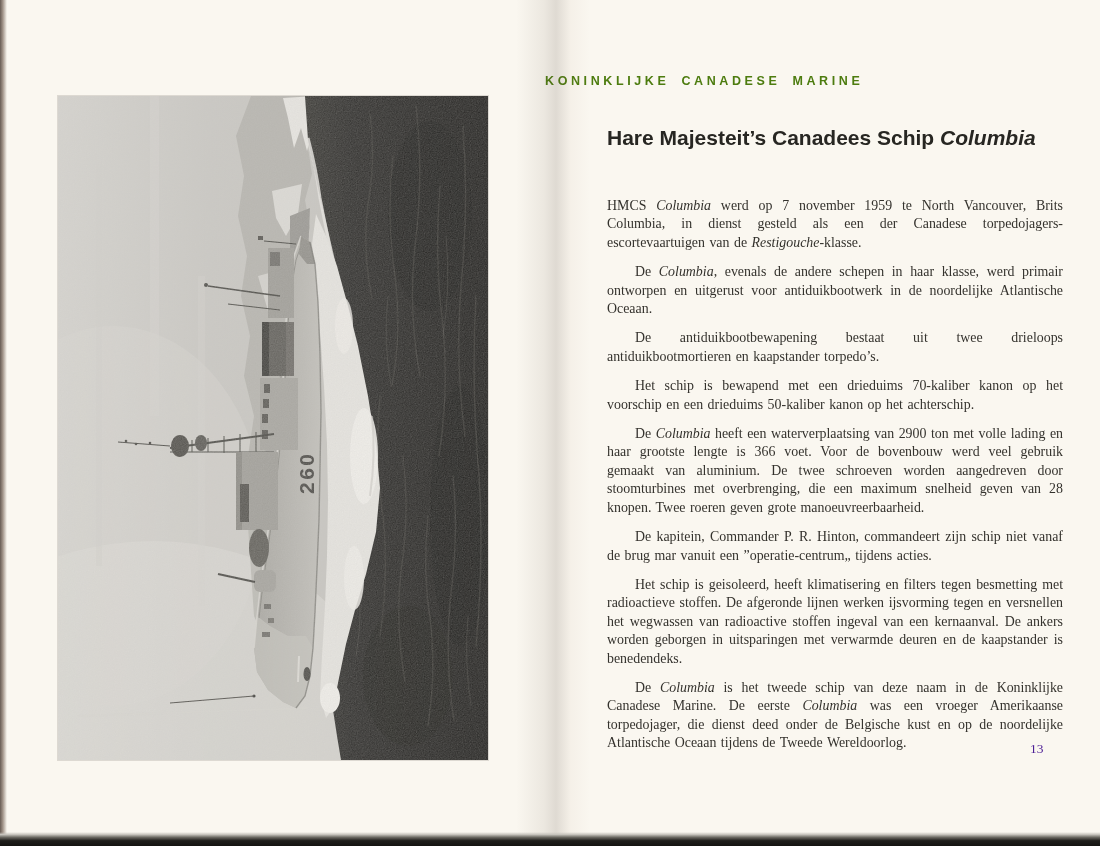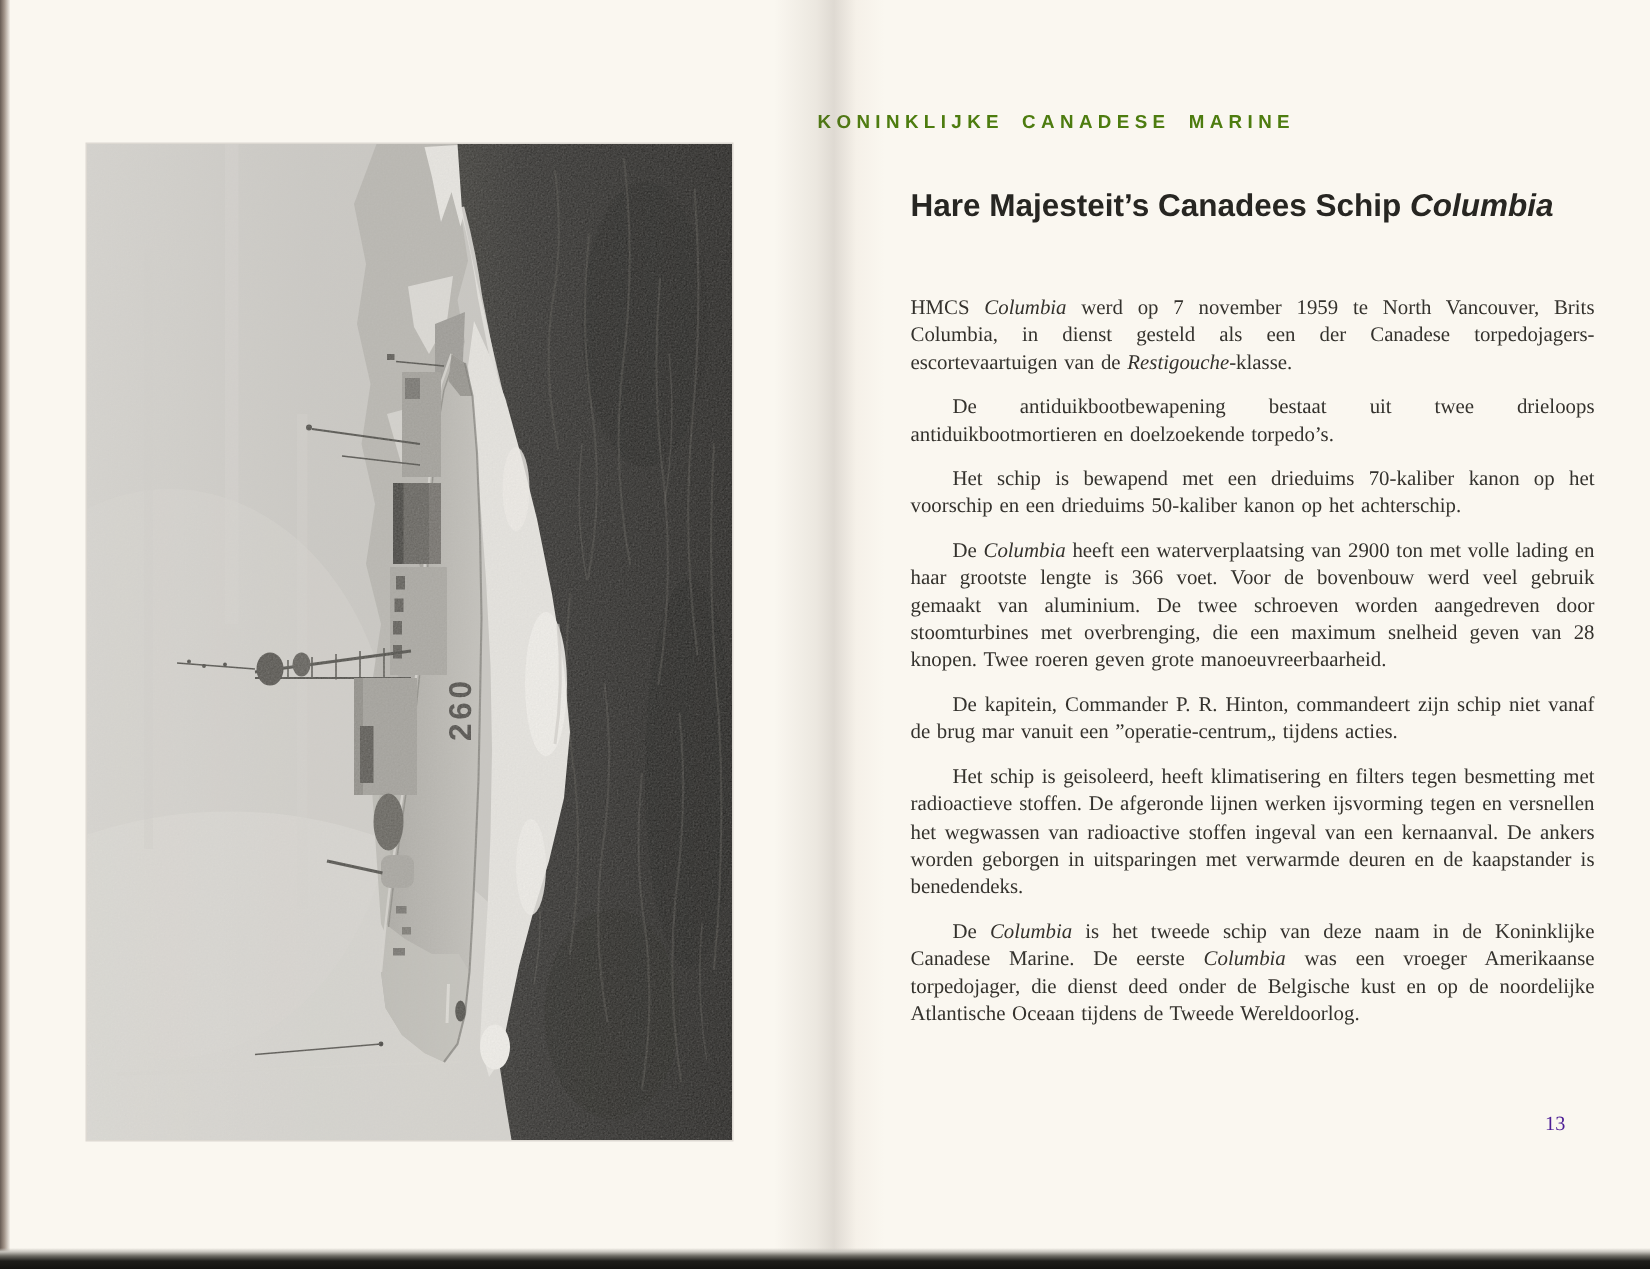--- a/index.html
+++ b/index.html
@@ -209,21 +209,22 @@
         <rect width="430" height="664" filter="url(#grainF)" opacity="0.5"></rect>
       </svg>
     </figure>
   </div>
 
   <div class="page right-page">
     <div class="kicker">KONINKLIJKE CANADESE MARINE</div>
     <h1 class="title"><span>Hare Majesteit’s Canadees Schip </span><em>Columbia</em></h1>
     <div class="body-text">
         <p class="first"><span>HMCS </span><em>Columbia</em><span> werd op 7 november 1959 te North Vancouver, Brits Columbia, in dienst gesteld als een der Canadese torpedojagers-escortevaartuigen van de </span><em>Restigouche</em><span>-klasse.</span></p>
-        <p><span>De antiduikbootbewapening bestaat uit twee drieloops antiduikbootmortieren en doelzoekende torpedo’s.</span></p>
+        <p><span>De </span><em>Columbia</em><span>, evenals de andere schepen in haar klasse, werd primair ontworpen en uitgerust voor antiduikbootwerk in de noordelijke Atlantische Oceaan.</span></p>
+        <p><span>De antiduikbootbewapening bestaat uit twee drieloops antiduikbootmortieren en kaapstander torpedo’s.</span></p>
         <p><span>Het schip is bewapend met een drieduims 70-kaliber kanon op het voorschip en een drieduims 50-kaliber kanon op het achterschip.</span></p>
         <p><span>De </span><em>Columbia</em><span> heeft een waterverplaatsing van 2900 ton met volle lading en haar grootste lengte is 366 voet. Voor de bovenbouw werd veel gebruik gemaakt van aluminium. De twee schroeven worden aangedreven door stoomturbines met overbrenging, die een maximum snelheid geven van 28 knopen. Twee roeren geven grote manoeuvreerbaarheid.</span></p>
         <p><span>De kapitein, Commander P. R. Hinton, commandeert zijn schip niet vanaf de brug mar vanuit een ”operatie-centrum„ tijdens acties.</span></p>
         <p><span>Het schip is geisoleerd, heeft klimatisering en filters tegen besmetting met radioactieve stoffen. De afgeronde lijnen werken ijsvorming tegen en versnellen het wegwassen van radioactive stoffen ingeval van een kernaanval. De ankers worden geborgen in uitsparingen met verwarmde deuren en de kaapstander is benedendeks.</span></p>
         <p><span>De </span><em>Columbia</em><span> is het tweede schip van deze naam in de Koninklijke Canadese Marine. De eerste </span><em>Columbia</em><span> was een vroeger Amerikaanse torpedojager, die dienst deed onder de Belgische kust en op de noordelijke Atlantische Oceaan tijdens de Tweede Wereldoorlog.</span></p>
       </div>
     <div class="page-number">13</div>
   </div>
 
   <div class="gutter"></div>

